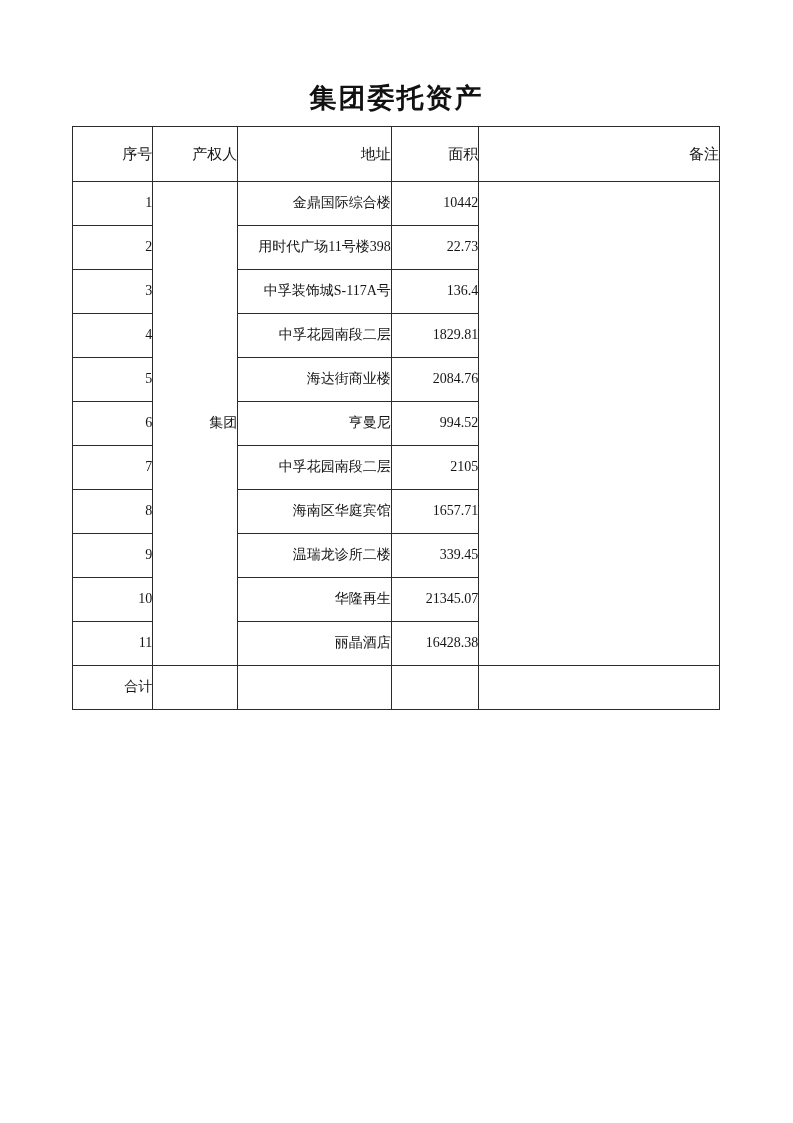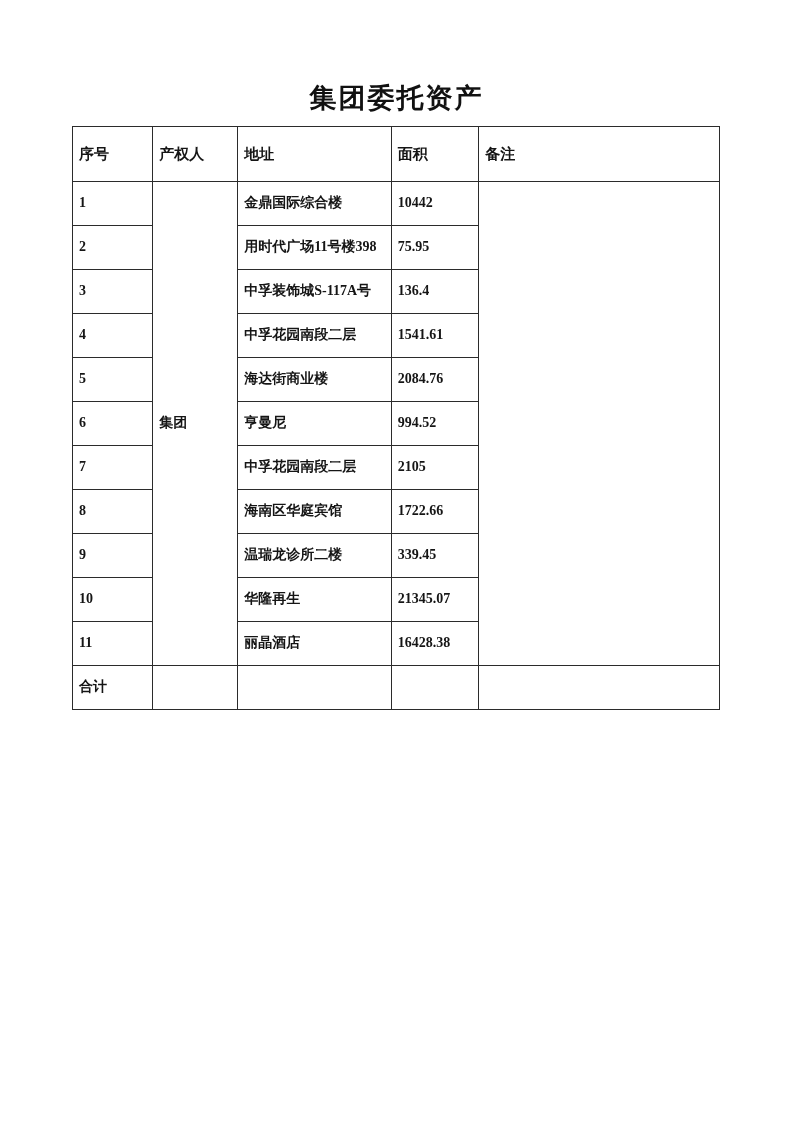--- a/index.html
+++ b/index.html
@@ -41,25 +41,25 @@
     width: 648px;
   }
   table.asset-table {
     border-collapse: collapse;
     width: 648px;
     table-layout: fixed;
   }
   table.asset-table td,
   table.asset-table th {
     border: 1px solid #2b2b2b;
-    font-weight: bold;
+    font-weight: normal;
     font-size: 14px;
-    text-align: left;
+    text-align: right;
     vertical-align: middle;
-    padding: 0 6px;
+    padding: 0 0;
     line-height: 1.2;
     color: #151515;
     overflow: hidden;
     white-space: nowrap;
   }
   table.asset-table thead td {
     height: 54px;
     font-size: 15px;
   }
   table.asset-table tbody td {
@@ -107,51 +107,51 @@
         <tr>
           <td class="cell-idx">1</td>
           <td class="cell-owner" rowspan="11">集团</td>
           <td class="cell-addr">金鼎国际综合楼</td>
           <td class="cell-area">10442</td>
           <td rowspan="11"></td>
         </tr>
         <tr>
           <td class="cell-idx">2</td>
           <td class="cell-addr">用时代广场11号楼398</td>
-          <td class="cell-area">75.95</td>
+          <td class="cell-area">22.73</td>
         </tr>
         <tr>
           <td class="cell-idx">3</td>
           <td class="cell-addr">中孚装饰城S-117A号</td>
           <td class="cell-area">136.4</td>
         </tr>
         <tr>
           <td class="cell-idx">4</td>
           <td class="cell-addr">中孚花园南段二层</td>
-          <td class="cell-area">1541.61</td>
+          <td class="cell-area">1829.81</td>
         </tr>
         <tr>
           <td class="cell-idx">5</td>
           <td class="cell-addr">海达街商业楼</td>
           <td class="cell-area">2084.76</td>
         </tr>
         <tr>
           <td class="cell-idx">6</td>
           <td class="cell-addr">亨曼尼</td>
           <td class="cell-area">994.52</td>
         </tr>
         <tr>
           <td class="cell-idx">7</td>
           <td class="cell-addr">中孚花园南段二层</td>
           <td class="cell-area">2105</td>
         </tr>
         <tr>
           <td class="cell-idx">8</td>
           <td class="cell-addr">海南区华庭宾馆</td>
-          <td class="cell-area">1722.66</td>
+          <td class="cell-area">1657.71</td>
         </tr>
         <tr>
           <td class="cell-idx">9</td>
           <td class="cell-addr">温瑞龙诊所二楼</td>
           <td class="cell-area">339.45</td>
         </tr>
         <tr>
           <td class="cell-idx">10</td>
           <td class="cell-addr">华隆再生</td>
           <td class="cell-area">21345.07</td>

